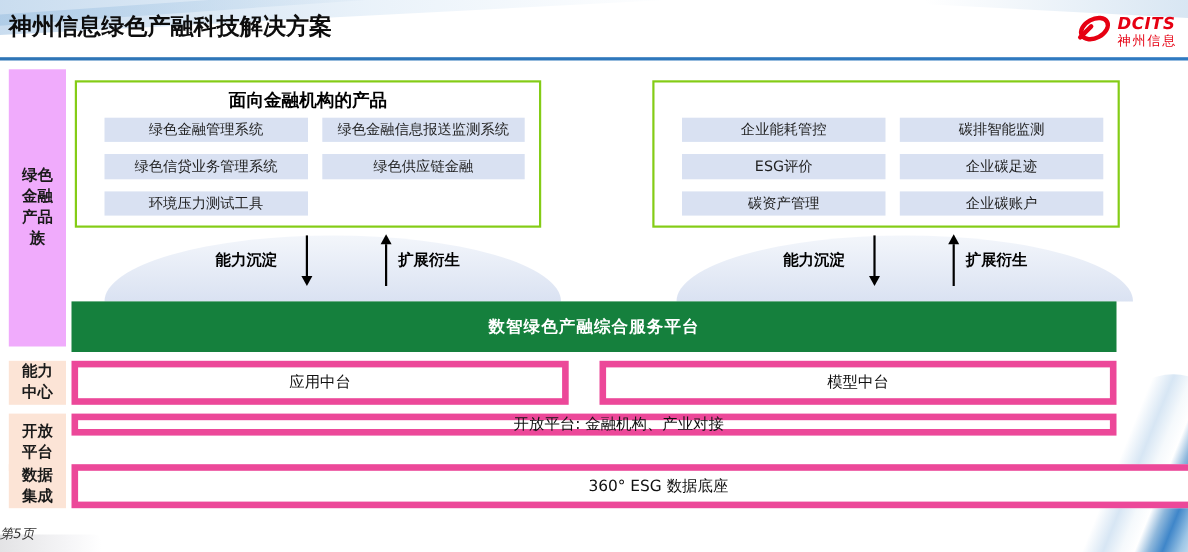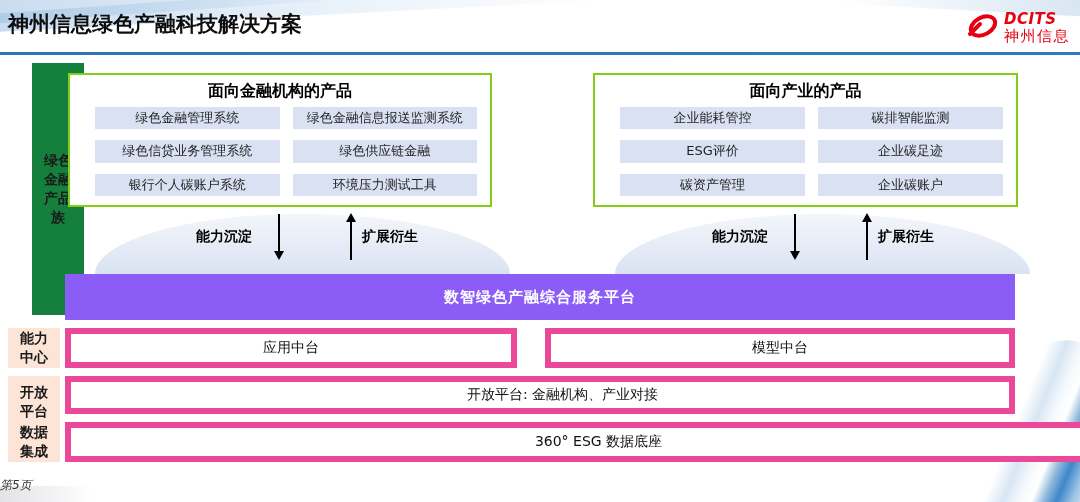--- a/index.html
+++ b/index.html
@@ -15,26 +15,26 @@
             transform:rotate(-4deg);opacity:.65;}
   .swoosh-c{position:absolute;right:-50px;top:-16px;width:340px;height:26px;
             background:linear-gradient(270deg,#bcd4ea 0%,rgba(255,255,255,0) 85%);
             transform:rotate(3deg);opacity:.7;}
   .page-title{position:absolute;left:8px;top:10px;font-size:21px;font-weight:bold;color:#0d0d0d;z-index:3;}
   .header-line{position:absolute;left:0;top:52px;width:1080px;height:3px;
                background:linear-gradient(90deg,#2e75b6,#2f7ac1);z-index:2;}
   .logo{position:absolute;right:10px;top:12px;display:flex;align-items:center;gap:4px;z-index:3;}
   .logo-txt{display:flex;flex-direction:column;line-height:1;}
   .logo-name{font-size:15px;font-weight:bold;font-style:italic;color:#e60012;letter-spacing:.5px;}
-  .logo-sub{font-size:15px;color:#e60012;letter-spacing:1.5px;margin-top:2px;}
+  .logo-sub{font-size:12px;color:#e60012;letter-spacing:1.5px;margin-top:2px;}
 
   
   .side{position:absolute;left:8px;width:52px;display:flex;align-items:center;justify-content:center;
         text-align:center;font-weight:bold;font-size:14px;line-height:19px;white-space:pre-line;color:#1a1a1a;}
-  .side-products{top:63px;height:252px;background:#15803d;margin-left:24px;}
+  .side-products{top:63px;height:252px;background:#f0abfc;}
   .side-peach{background:#fce4d6;}
   .side-cap{top:328px;height:40px;}
   .side-open{top:376px;height:52px;}
   .side-data{top:422px;height:40px;}
 
   
   .pbox{position:absolute;top:73px;height:134px;background:#fff;border:2px solid #84cc16;box-sizing:border-box;z-index:2;}
   .pbox-left{left:68px;width:424px;}
   .pbox-right{left:593px;width:425px;}
   .pbox-title{text-align:center;font-weight:bold;font-size:16px;color:#000;margin-top:6px;}
@@ -58,28 +58,28 @@
   .ag-label-up{left:166px;}
   .arr{position:absolute;width:2px;height:38px;background:#000;}
   .arr-down{left:82px;top:2px;}
   .arr-down::after{content:"";position:absolute;left:-4px;top:37px;border-left:5px solid transparent;
                    border-right:5px solid transparent;border-top:9px solid #000;}
   .arr-up{left:154px;top:10px;}
   .arr-up::before{content:"";position:absolute;left:-4px;top:-9px;border-left:5px solid transparent;
                   border-right:5px solid transparent;border-bottom:9px solid #000;}
 
   
-  .platform{position:absolute;left:65px;top:274px;width:950px;height:46px;background:#8b5cf6;
+  .platform{position:absolute;left:65px;top:274px;width:950px;height:46px;background:#15803d;
             color:#fff;font-weight:bold;font-size:15px;letter-spacing:1px;
             display:flex;align-items:center;justify-content:center;z-index:2;}
   .rowbox{position:absolute;background:#fff;border:6px solid #ec4899;box-sizing:border-box;
           display:flex;align-items:center;justify-content:center;font-size:14px;color:#111;z-index:2;}
   .mid-left{left:65px;top:328px;width:452px;height:40px;}
   .mid-right{left:545px;top:328px;width:470px;height:40px;}
-  .open-row{left:65px;top:376px;width:950px;height:38px;padding-left:45px;}
+  .open-row{left:65px;top:376px;width:950px;height:20px;padding-left:45px;}
   .data-row{left:65px;top:422px;width:1067px;height:40px;}
 
   
   .footer{position:absolute;left:0;right:0;top:477px;text-align:left;font-size:12px;
           font-style:italic;color:#333;z-index:2;}
   .corner-gray{position:absolute;left:0;bottom:0;width:92px;height:16px;
                background:linear-gradient(90deg,#e3e3e5 0%,#f6f6f8 70%,#fff 100%);
                border-top-right-radius:6px;}
   .wing{position:absolute;right:-30px;bottom:-34px;width:130px;height:200px;
         transform:rotate(17deg);border-radius:55% 0 0 0;z-index:1;
@@ -126,27 +126,25 @@
   <div class="dome dome-left"></div>
   <div class="dome dome-right"></div>
 
   <div class="pbox pbox-left">
     <div class="pbox-title">面向金融机构的产品</div>
     <div class="chip-grid">
       <div class="chip">绿色金融管理系统</div>
       <div class="chip">绿色金融信息报送监测系统</div>
       <div class="chip">绿色信贷业务管理系统</div>
       <div class="chip">绿色供应链金融</div>
-      <div class="chip">银行个人碳账户系统</div>
       <div class="chip">环境压力测试工具</div>
     </div>
   </div>
 
   <div class="pbox pbox-right">
-    <div class="pbox-title">面向产业的产品</div>
     <div class="chip-grid">
       <div class="chip">企业能耗管控</div>
       <div class="chip">碳排智能监测</div>
       <div class="chip">ESG评价</div>
       <div class="chip">企业碳足迹</div>
       <div class="chip">碳资产管理</div>
       <div class="chip">企业碳账户</div>
     </div>
   </div>
 

